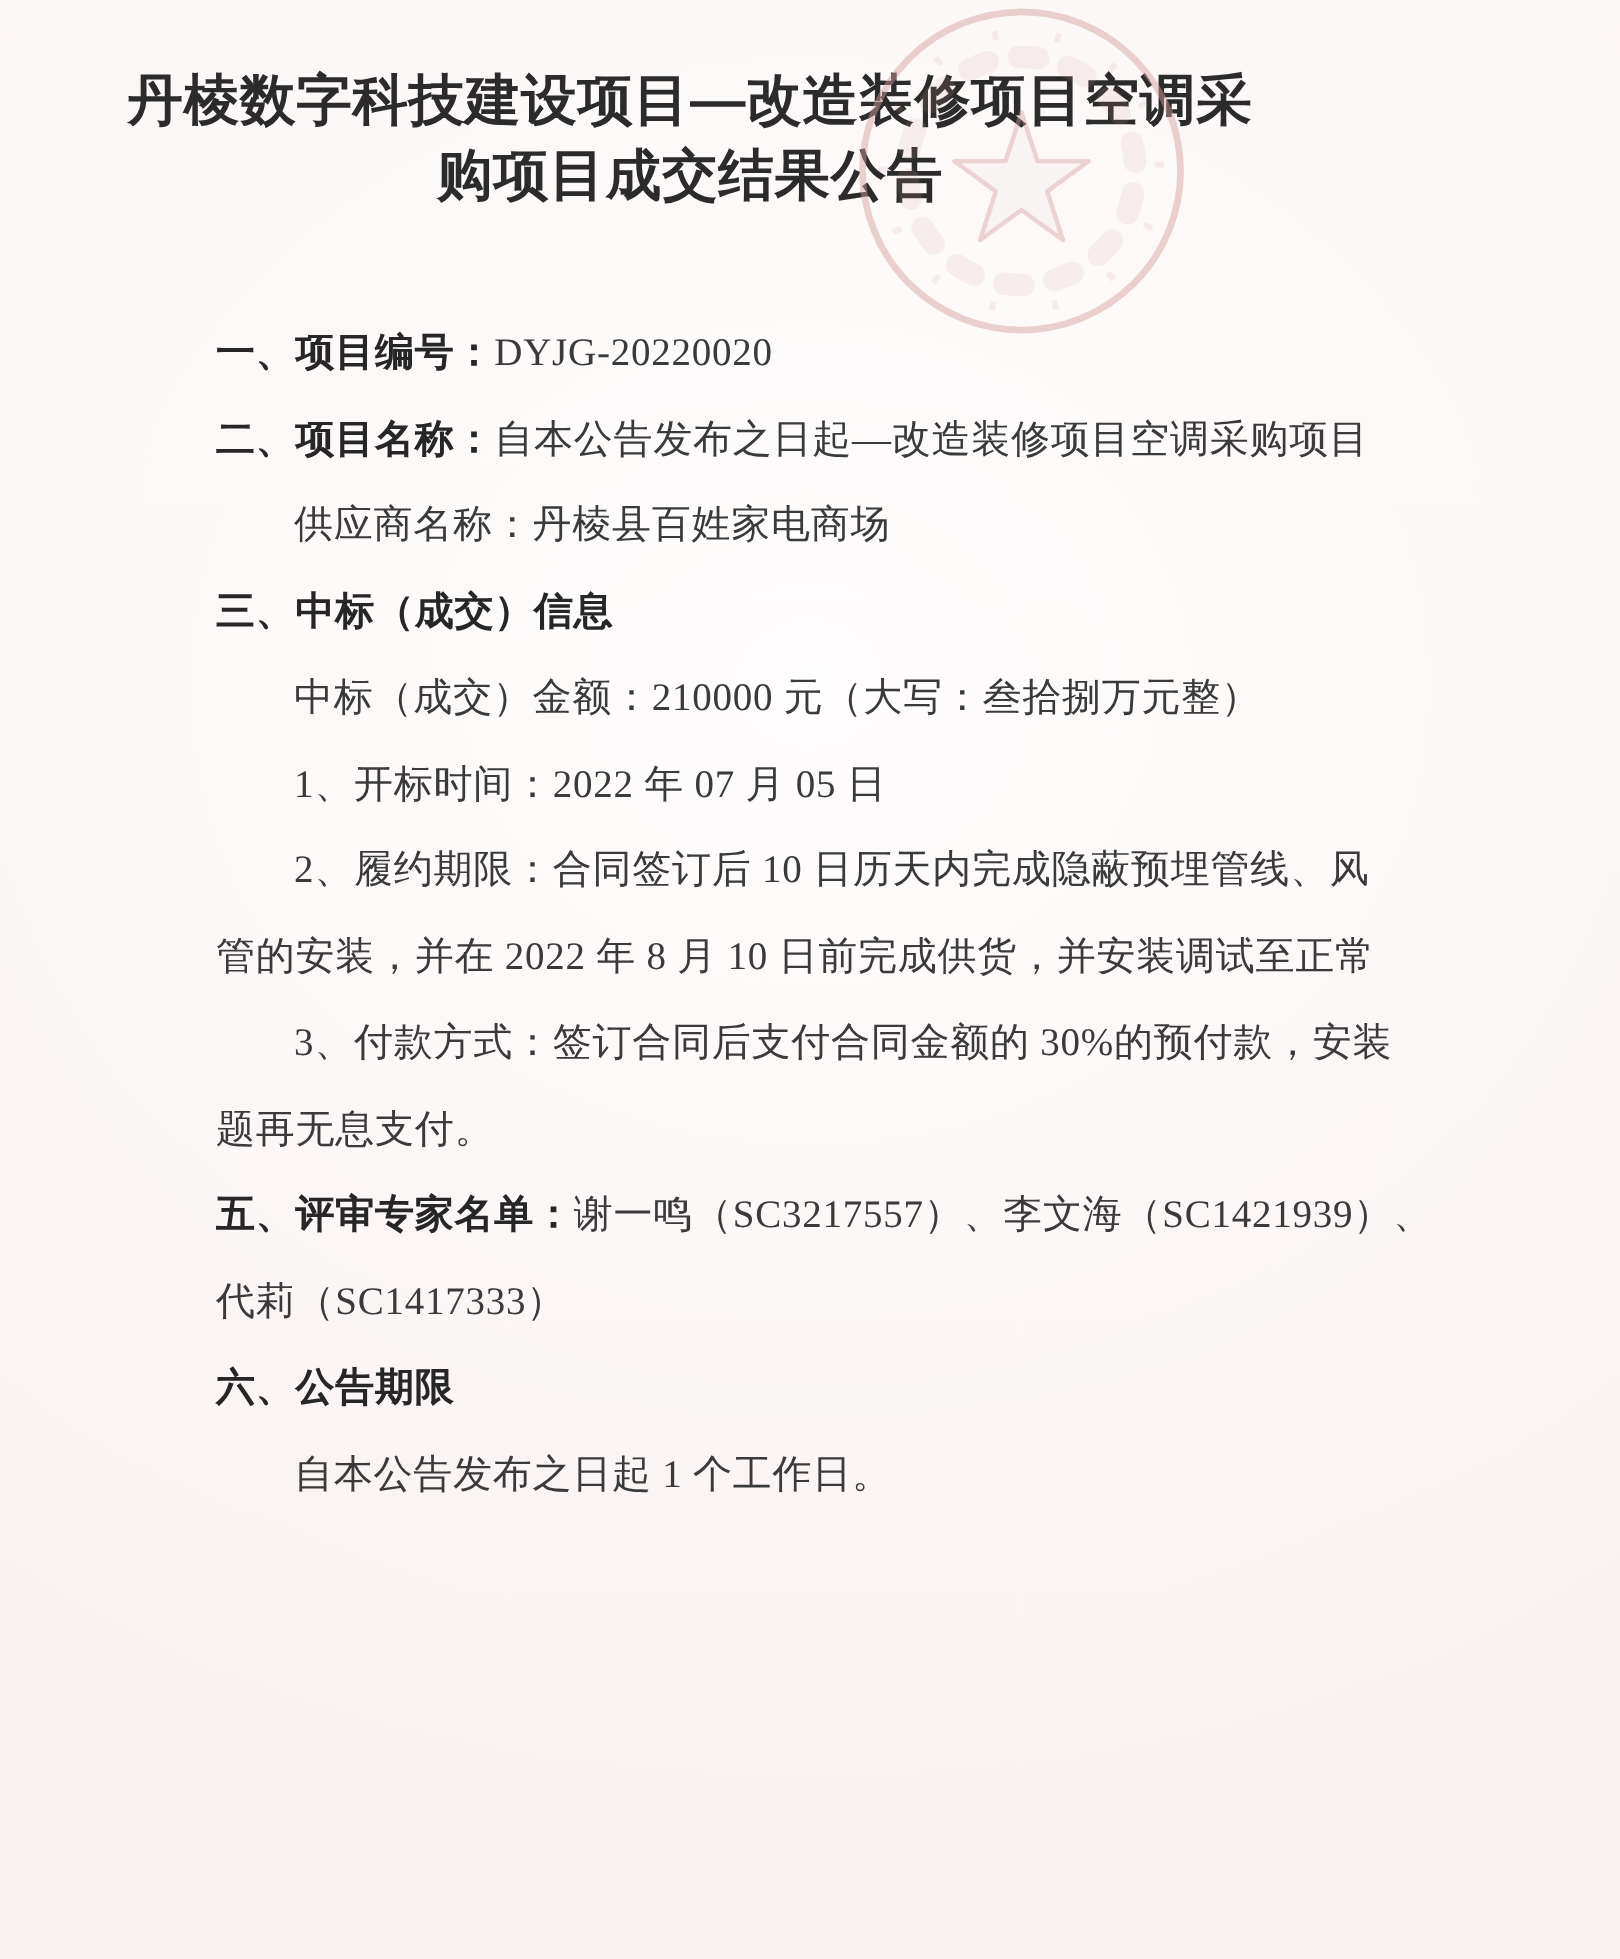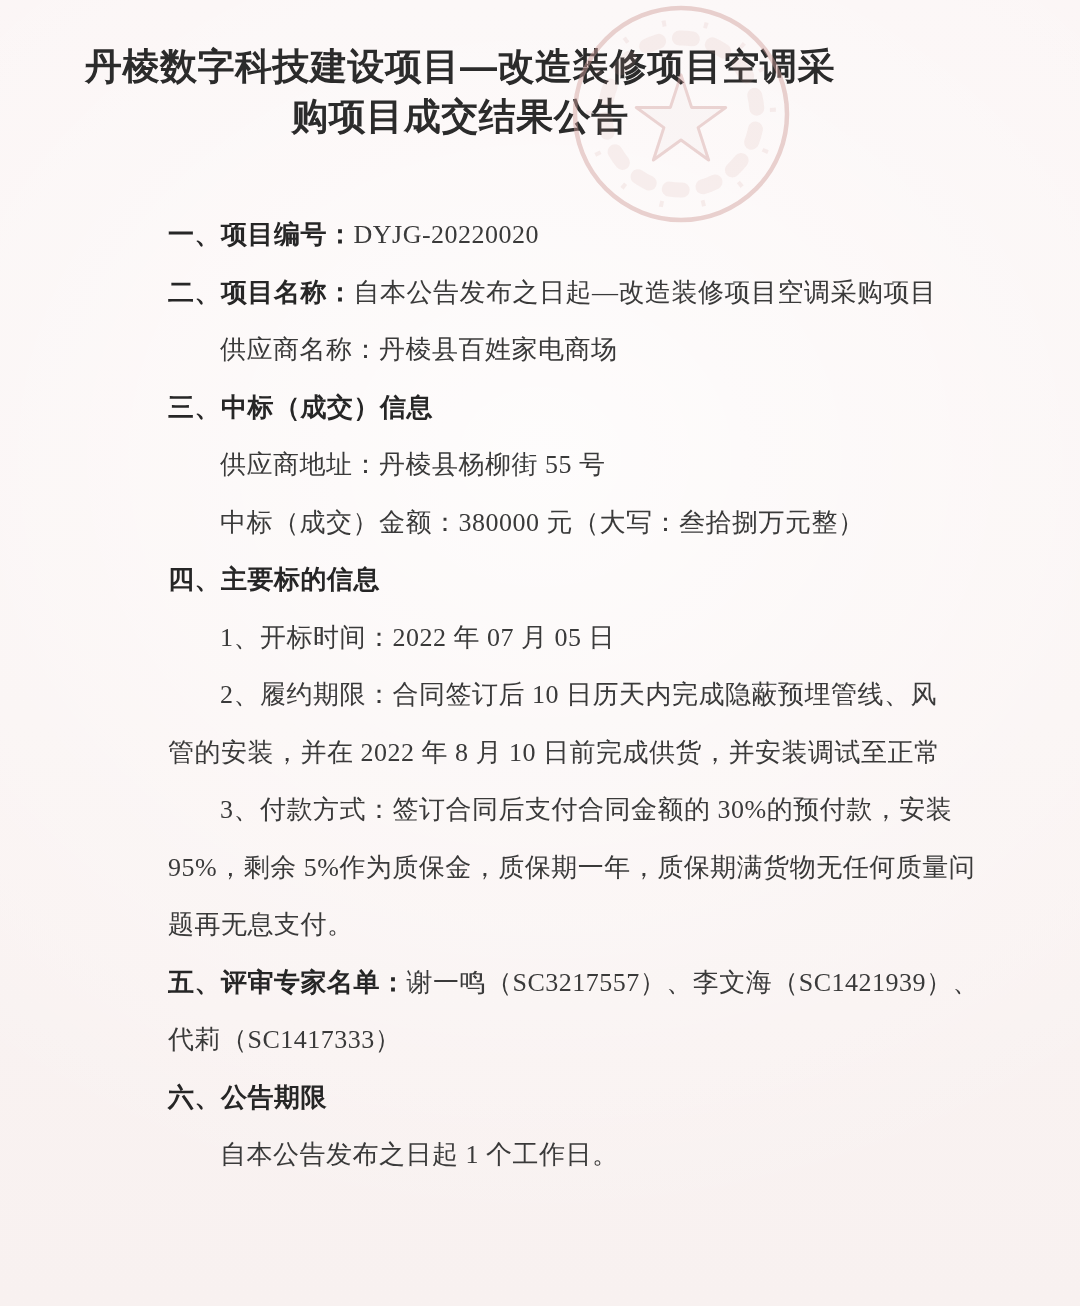--- a/index.html
+++ b/index.html
@@ -47,21 +47,21 @@
     height: 230px;
     z-index: 2;
     pointer-events: none;
     opacity: 0.85;
     filter: blur(0.4px);
   }
   
   .doc {
     position: absolute;
     top: 206px;
-    left: 168px;
+    left: 144px;
     width: 790px;
     font-size: 26px;
     color: var(--ink);
     z-index: 1;
   }
   .ln {
     height: 57.5px;
     line-height: 57.5px;
     white-space: nowrap;
   }
@@ -108,37 +108,32 @@
     <div class="ln">
       <span class="h">二、项目名称：</span><span class="b">自本公告发布之日起—改造装修项目空调采购项目</span>
     </div>
 
     <div class="ln indent b">
       <span>供应商名称：</span><span>丹棱县百姓家电商场</span>
     </div>
 
     <div class="ln h">三、中标（成交）信息</div>
 
+
     <div class="ln indent b">
-      <span>供应商地址：</span><span>丹棱县杨柳街 55 号</span>
+      <span>中标（成交）金额：</span><span>210000 元（大写：叁拾捌万元整）</span>
     </div>
 
-    <div class="ln indent b">
-      <span>中标（成交）金额：</span><span>380000 元（大写：叁拾捌万元整）</span>
-    </div>
-
-    <div class="ln h">四、主要标的信息</div>
 
     <div class="ln indent b">1、开标时间：2022 年 07 月 05 日</div>
 
     <div class="ln indent b">2、履约期限：合同签订后 10 日历天内完成隐蔽预埋管线、风</div>
     <div class="ln b">管的安装，并在 2022 年 8 月 10 日前完成供货，并安装调试至正常</div>
 
     <div class="ln indent b">3、付款方式：签订合同后支付合同金额的 30%的预付款，安装</div>
-    <div class="ln b">95%，剩余 5%作为质保金，质保期一年，质保期满货物无任何质量问</div>
     <div class="ln b">题再无息支付。</div>
 
     <div class="ln">
       <span class="h">五、评审专家名单：</span><span class="b">谢一鸣（SC3217557）、李文海（SC1421939）、</span>
     </div>
     <div class="ln b">代莉（SC1417333）</div>
 
     <div class="ln h">六、公告期限</div>
 
     <div class="ln indent b">自本公告发布之日起 1 个工作日。</div>

